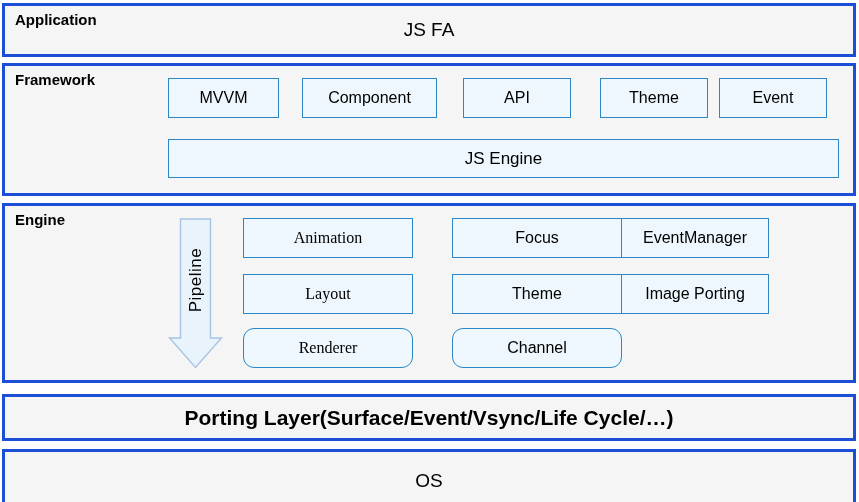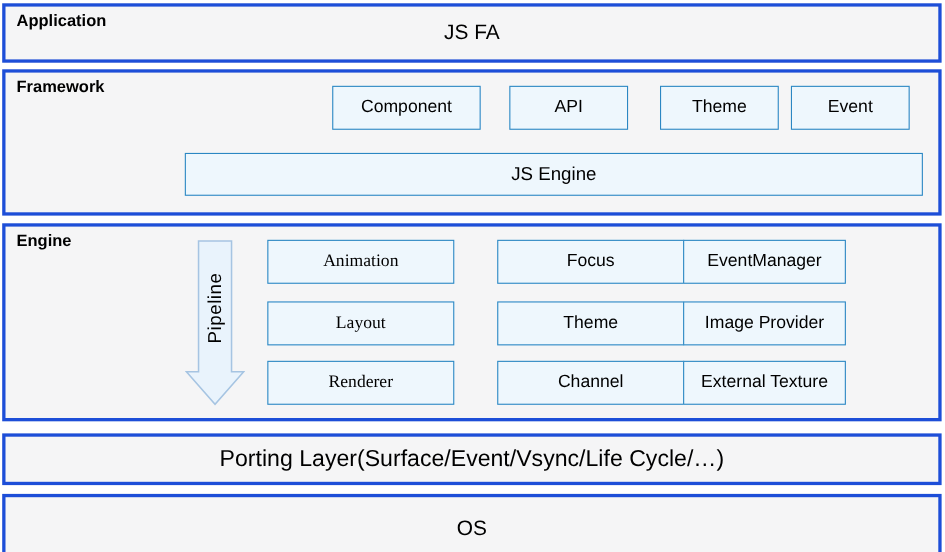--- a/index.html
+++ b/index.html
@@ -11,21 +11,21 @@
   .layer {
     position: absolute;
     left: 2px; width: 854px;
     box-sizing: border-box;
     background: #f5f5f6;
     border: 3px solid #1d4ed8;
   }
   #sec-application { top: 3px;   height: 54px;  }
   #sec-framework   { top: 63px;  height: 133px; }
   #sec-engine      { top: 203px; height: 180px; }
-  #sec-porting     { top: 394px; height: 47px;  }
+  #sec-porting     { top: 394px; height: 47px; font-weight: bold;  }
   #sec-os          { top: 449px; height: 63px;  }
 
   .layer-label {
     position: absolute; left: 10px; top: 5px;
     font-size: 15px; font-weight: bold; line-height: 1.2;
   }
   .center-title {
     position: absolute; left: 0; top: 0; right: 0; bottom: 0;
     display: flex; align-items: center; justify-content: center;
     font-size: 19px;
@@ -49,21 +49,21 @@
   #box-router    { left: 595px; top: 12px; width: 108px; height: 40px; }
   #box-event     { left: 714px; top: 12px; width: 108px; height: 40px; }
   #box-jsengine  { left: 163px; top: 73px; width: 671px; height: 39px; font-size: 17px; }
 
   
   .eng-c1 { left: 238px; width: 170px; font-family: Liberation Serif, serif; }
   .eng-c2 { left: 447px; width: 170px; }
   .eng-c3 { left: 616px; width: 148px; }
   .eng-r1 { top: 12px;  height: 40px; }
   .eng-r2 { top: 68px;  height: 40px; }
-  .eng-r3 { top: 122px; height: 40px; }
+  .eng-r3 { top: 122px; height: 40px; border-radius: 11px; }
 
   
   .pipeline {
     position: absolute; left: 163px; top: 12px; width: 55px; height: 151px;
   }
   .pipeline svg { position: absolute; left: 0; top: 0; }
   .pipeline-text {
     position: absolute; left: 50%; top: 62px;
     transform: translate(-50%, -50%) rotate(-90deg);
     font-size: 17px; white-space: nowrap; letter-spacing: 0.5px;
@@ -74,20 +74,21 @@
 
 <div>
 
   <section class="layer" id="sec-application">
     <div class="layer-label">Application</div>
     <div class="center-title">JS FA</div>
   </section>
 
   <section class="layer" id="sec-framework">
     <div class="layer-label">Framework</div>
+    <div class="bluebox" id="box-mvvm">MVVM</div>
     <div class="bluebox" id="box-component">Component</div>
     <div class="bluebox" id="box-api">API</div>
     <div class="bluebox" id="box-router">Theme</div>
     <div class="bluebox" id="box-event">Event</div>
     <div class="bluebox" id="box-jsengine">JS Engine</div>
   </section>
 
   <section class="layer" id="sec-engine">
     <div class="layer-label">Engine</div>
 
@@ -100,22 +101,21 @@
 
     <div class="bluebox eng-c1 eng-r1">Animation</div>
     <div class="bluebox eng-c1 eng-r2">Layout</div>
     <div class="bluebox eng-c1 eng-r3">Renderer</div>
 
     <div class="bluebox eng-c2 eng-r1">Focus</div>
     <div class="bluebox eng-c2 eng-r2">Theme</div>
     <div class="bluebox eng-c2 eng-r3">Channel</div>
 
     <div class="bluebox eng-c3 eng-r1">EventManager</div>
-    <div class="bluebox eng-c3 eng-r2">Image Provider</div>
-    <div class="bluebox eng-c3 eng-r3">External Texture</div>
+    <div class="bluebox eng-c3 eng-r2">Image Porting</div>
   </section>
 
   <section class="layer" id="sec-porting">
     <div class="center-title big-title">Porting Layer(Surface/Event/Vsync/Life Cycle/…)</div>
   </section>
 
   <section class="layer" id="sec-os">
     <div class="center-title">OS</div>
   </section>
 

